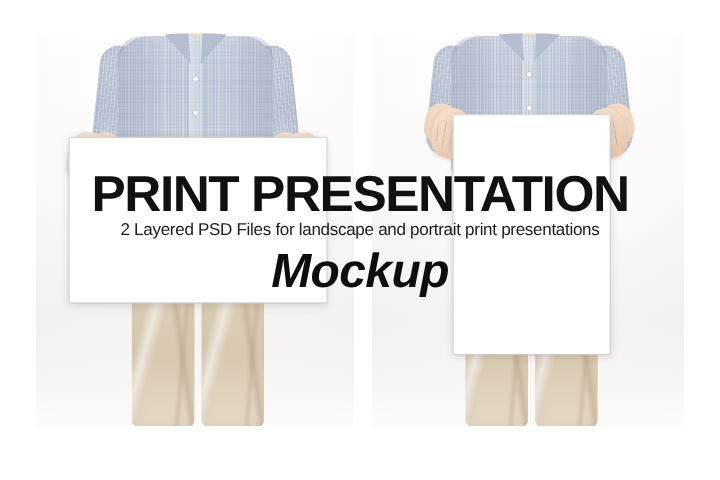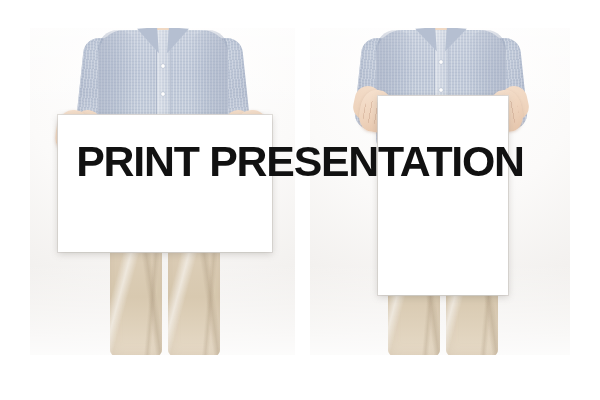--- a/index.html
+++ b/index.html
@@ -263,15 +263,17 @@
         <div class="leg" style="left:68px;top:0;width:52px;height:214px;"></div>
       </div>
     </div>
   </div>
 
   <div class="poster landscape"></div>
   <div class="poster portrait"></div>
 
   <div class="overlay">
     <div class="headline">PRINT PRESENTATION</div>
+    <div class="subline">2 Layered PSD Files for landscape and portrait print presentations</div>
+    <div class="mockup">Mockup</div>
   </div>
 
 </div>
 
 </body></html>

